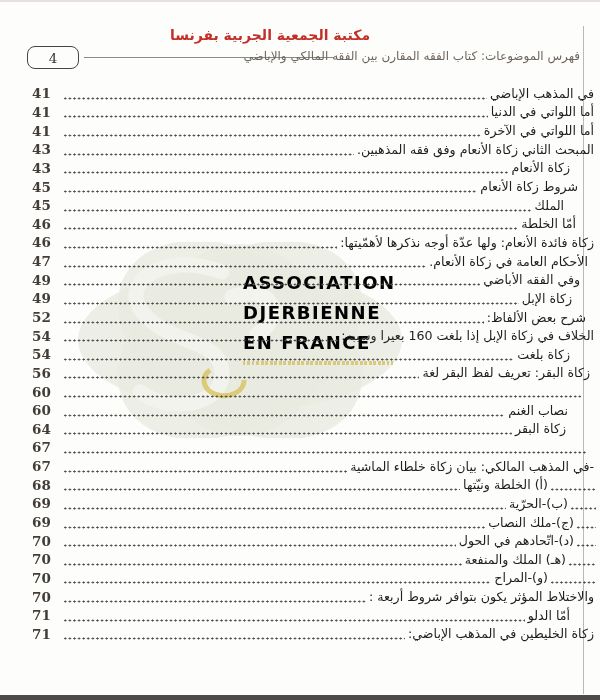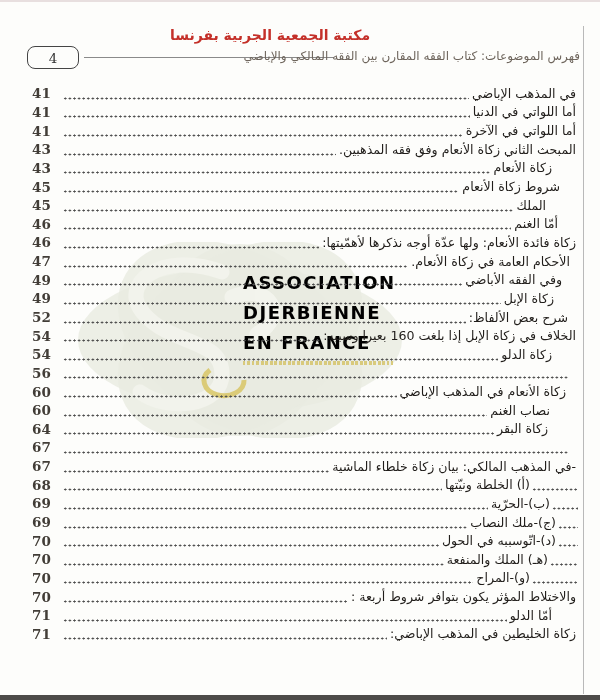--- a/index.html
+++ b/index.html
@@ -26,21 +26,21 @@
 
   
   .wm{position:absolute;inset:0;z-index:1;}
   .seal{position:absolute;left:72px;top:242px;}
   .wm-text{position:absolute;left:243px;top:268px;font-weight:bold;font-size:18px;
     letter-spacing:1.5px;line-height:30px;color:#000000;text-shadow:0 0 1px #dce0d3;}
   .wm-gold{margin-top:3px;width:150px;height:4px;opacity:.85;
     background:repeating-linear-gradient(90deg,#d5c46a 0 2.5px,rgba(0,0,0,0) 2.5px 4.5px);}
 
   
-  .toc{position:absolute;top:84px;left:0;right:22px;z-index:2;}
+  .toc{position:absolute;top:84px;left:0;right:4px;z-index:2;}
   .toc-row{display:flex;height:18.65px;padding-left:32px;align-items:center;}
   .pg{flex:0 0 28px;font-family:"DejaVu Serif",serif;font-weight:bold;font-size:13.5px;color:#423d37;}
   .dots{flex:1 1 auto;height:3px;transform:translateY(5px);margin:0 3px;
     background-image:radial-gradient(circle,#4c4c4c 0.9px,rgba(0,0,0,0) 1.15px);
     background-size:4.6px 3px;background-repeat:repeat-x;background-position:left center;}
   .ttl{flex:0 0 auto;direction:rtl;unicode-bidi:isolate;font-size:12.6px;color:#201d1a;white-space:nowrap;}
   .inset{flex:0 0 auto;height:3px;transform:translateY(5px);margin-left:2px;background-repeat:repeat-x;}
   .inset.sdots{background-image:radial-gradient(circle,#4c4c4c 0.9px,rgba(0,0,0,0) 1.15px);
     background-size:4.6px 3px;}
 </style>
@@ -121,21 +121,21 @@
       </div>
       <div class="toc-row">
         <span class="pg">45</span>
         <span class="dots"></span>
         <span class="ttl">الملك</span>
         <span class="inset" style="width: 30px;"></span>
       </div>
       <div class="toc-row">
         <span class="pg">46</span>
         <span class="dots"></span>
-        <span class="ttl">أمّا الغنم</span>
+        <span class="ttl">أمّا الخلطة</span>
         <span class="inset" style="width: 18px;"></span>
       </div>
       <div class="toc-row">
         <span class="pg">46</span>
         <span class="dots"></span>
         <span class="ttl">زكاة فائدة الأنعام: ولها عدّة أوجه نذكرها لأهمّيتها:</span>
         <span class="inset" style="width: 0px;"></span>
       </div>
       <div class="toc-row">
         <span class="pg">47</span>
@@ -163,32 +163,32 @@
       </div>
       <div class="toc-row">
         <span class="pg">54</span>
         <span class="dots"></span>
         <span class="ttl">الخلاف في زكاة الإبل إذا بلغت 160 بعيرا وسببه:</span>
         <span class="inset" style="width: 0px;"></span>
       </div>
       <div class="toc-row">
         <span class="pg">54</span>
         <span class="dots"></span>
-        <span class="ttl">زكاة الدلو</span>
+        <span class="ttl">زكاة بلغت</span>
         <span class="inset" style="width: 24px;"></span>
       </div>
       <div class="toc-row">
         <span class="pg">56</span>
         <span class="dots"></span>
+        <span class="ttl">زكاة البقر: تعريف لفظ البقر لغة</span>
         <span class="inset" style="width: 4px;"></span>
       </div>
       <div class="toc-row">
         <span class="pg">60</span>
         <span class="dots"></span>
-        <span class="ttl">زكاة الأنعام في المذهب الإباضي</span>
         <span class="inset" style="width: 10px;"></span>
       </div>
       <div class="toc-row">
         <span class="pg">60</span>
         <span class="dots"></span>
         <span class="ttl">نصاب الغنم</span>
         <span class="inset" style="width: 26px;"></span>
       </div>
       <div class="toc-row">
         <span class="pg">64</span>
@@ -221,21 +221,21 @@
       </div>
       <div class="toc-row">
         <span class="pg">69</span>
         <span class="dots"></span>
         <span class="ttl">(ج)-ملك النصاب</span>
         <span class="inset sdots" style="width: 20px;"></span>
       </div>
       <div class="toc-row">
         <span class="pg">70</span>
         <span class="dots"></span>
-        <span class="ttl">(د)-اتّوسببه في الحول</span>
+        <span class="ttl">(د)-اتّحادهم في الحول</span>
         <span class="inset sdots" style="width: 20px;"></span>
       </div>
       <div class="toc-row">
         <span class="pg">70</span>
         <span class="dots"></span>
         <span class="ttl">(هـ) الملك والمنفعة</span>
         <span class="inset sdots" style="width: 28px;"></span>
       </div>
       <div class="toc-row">
         <span class="pg">70</span>

